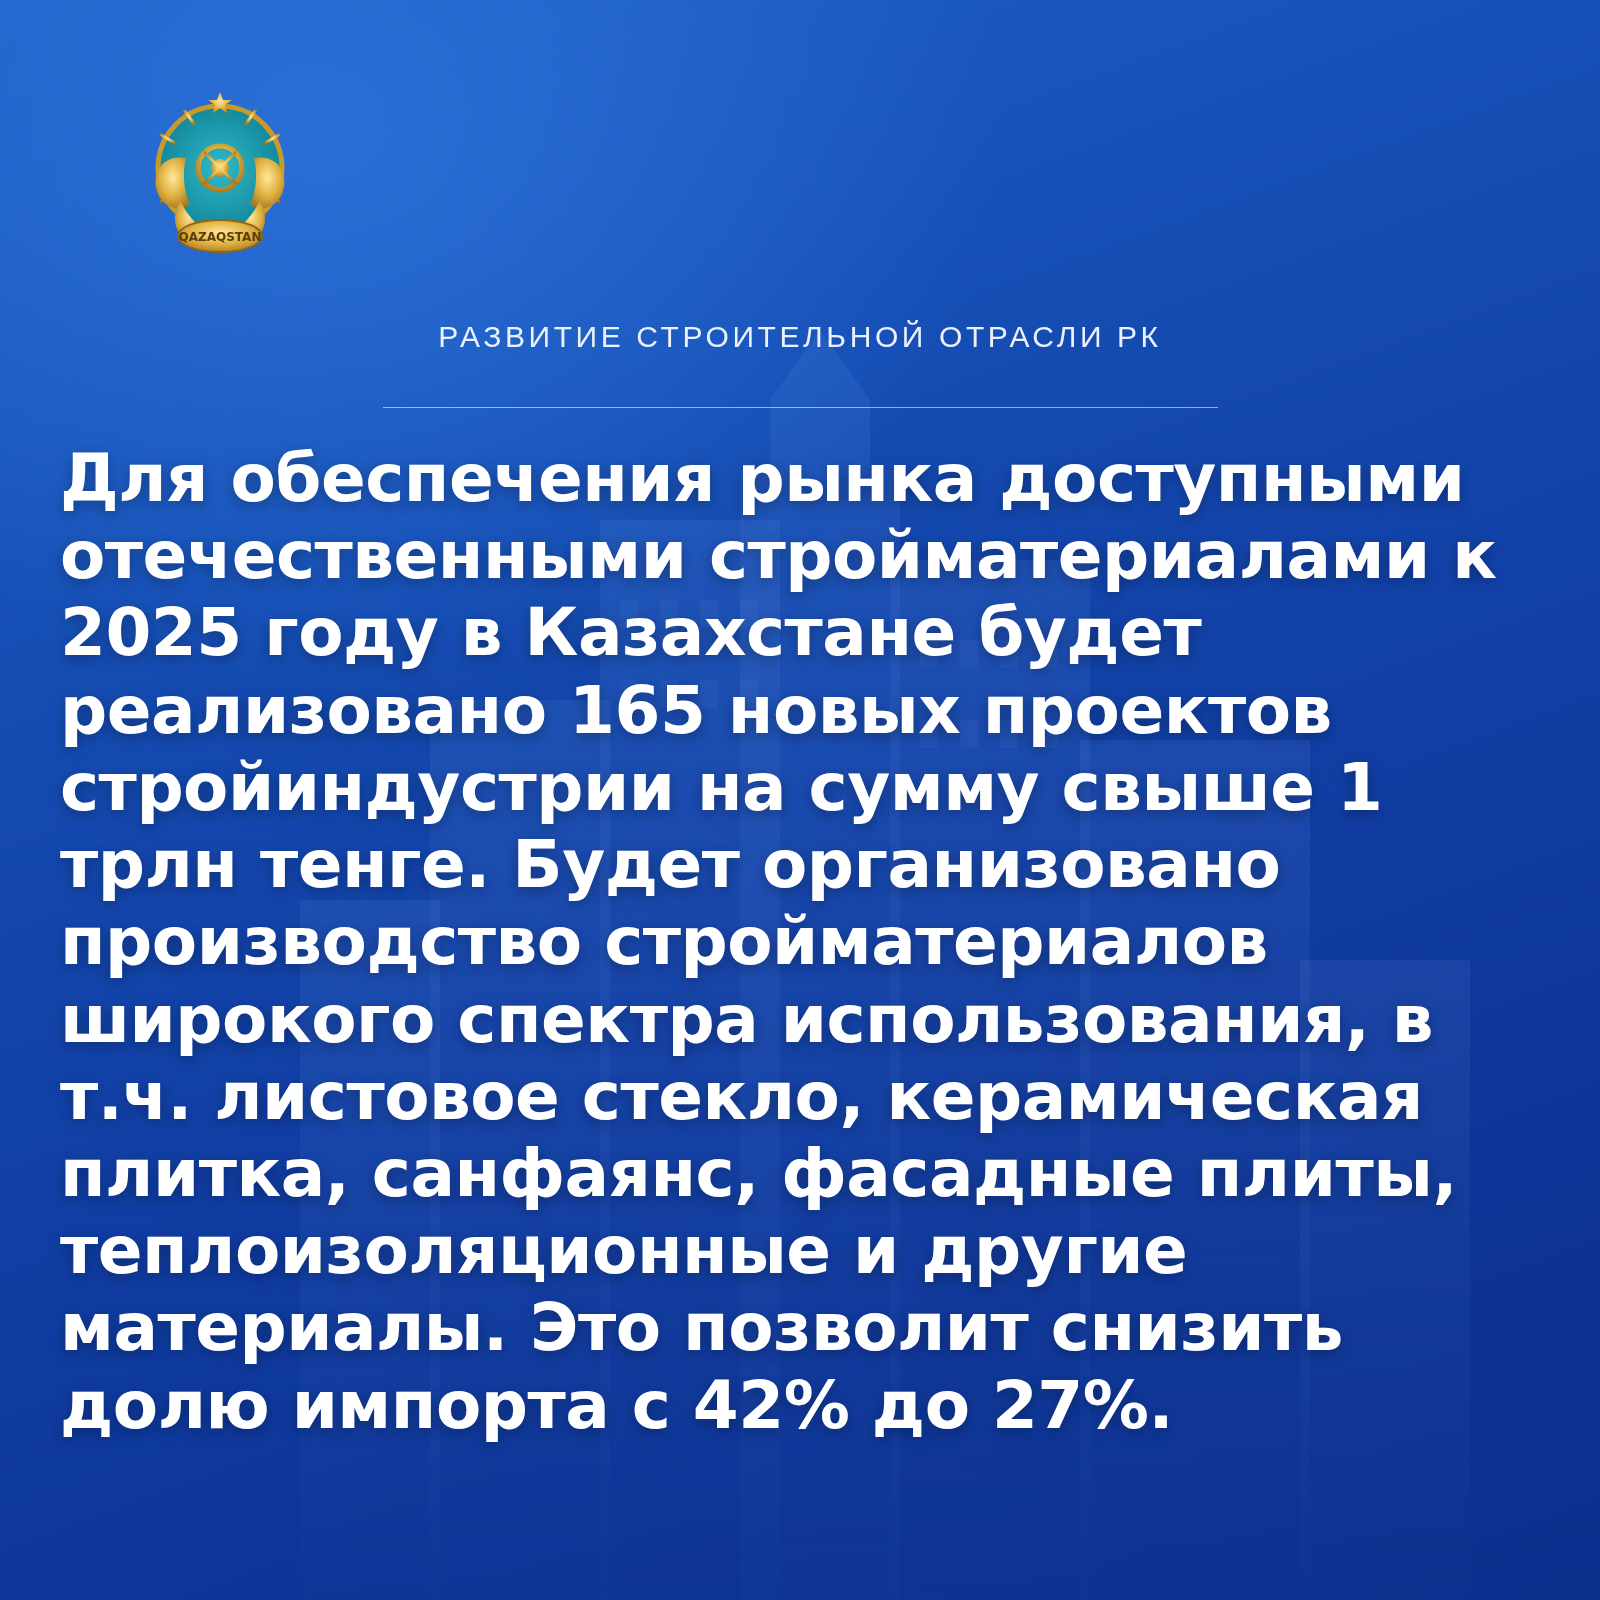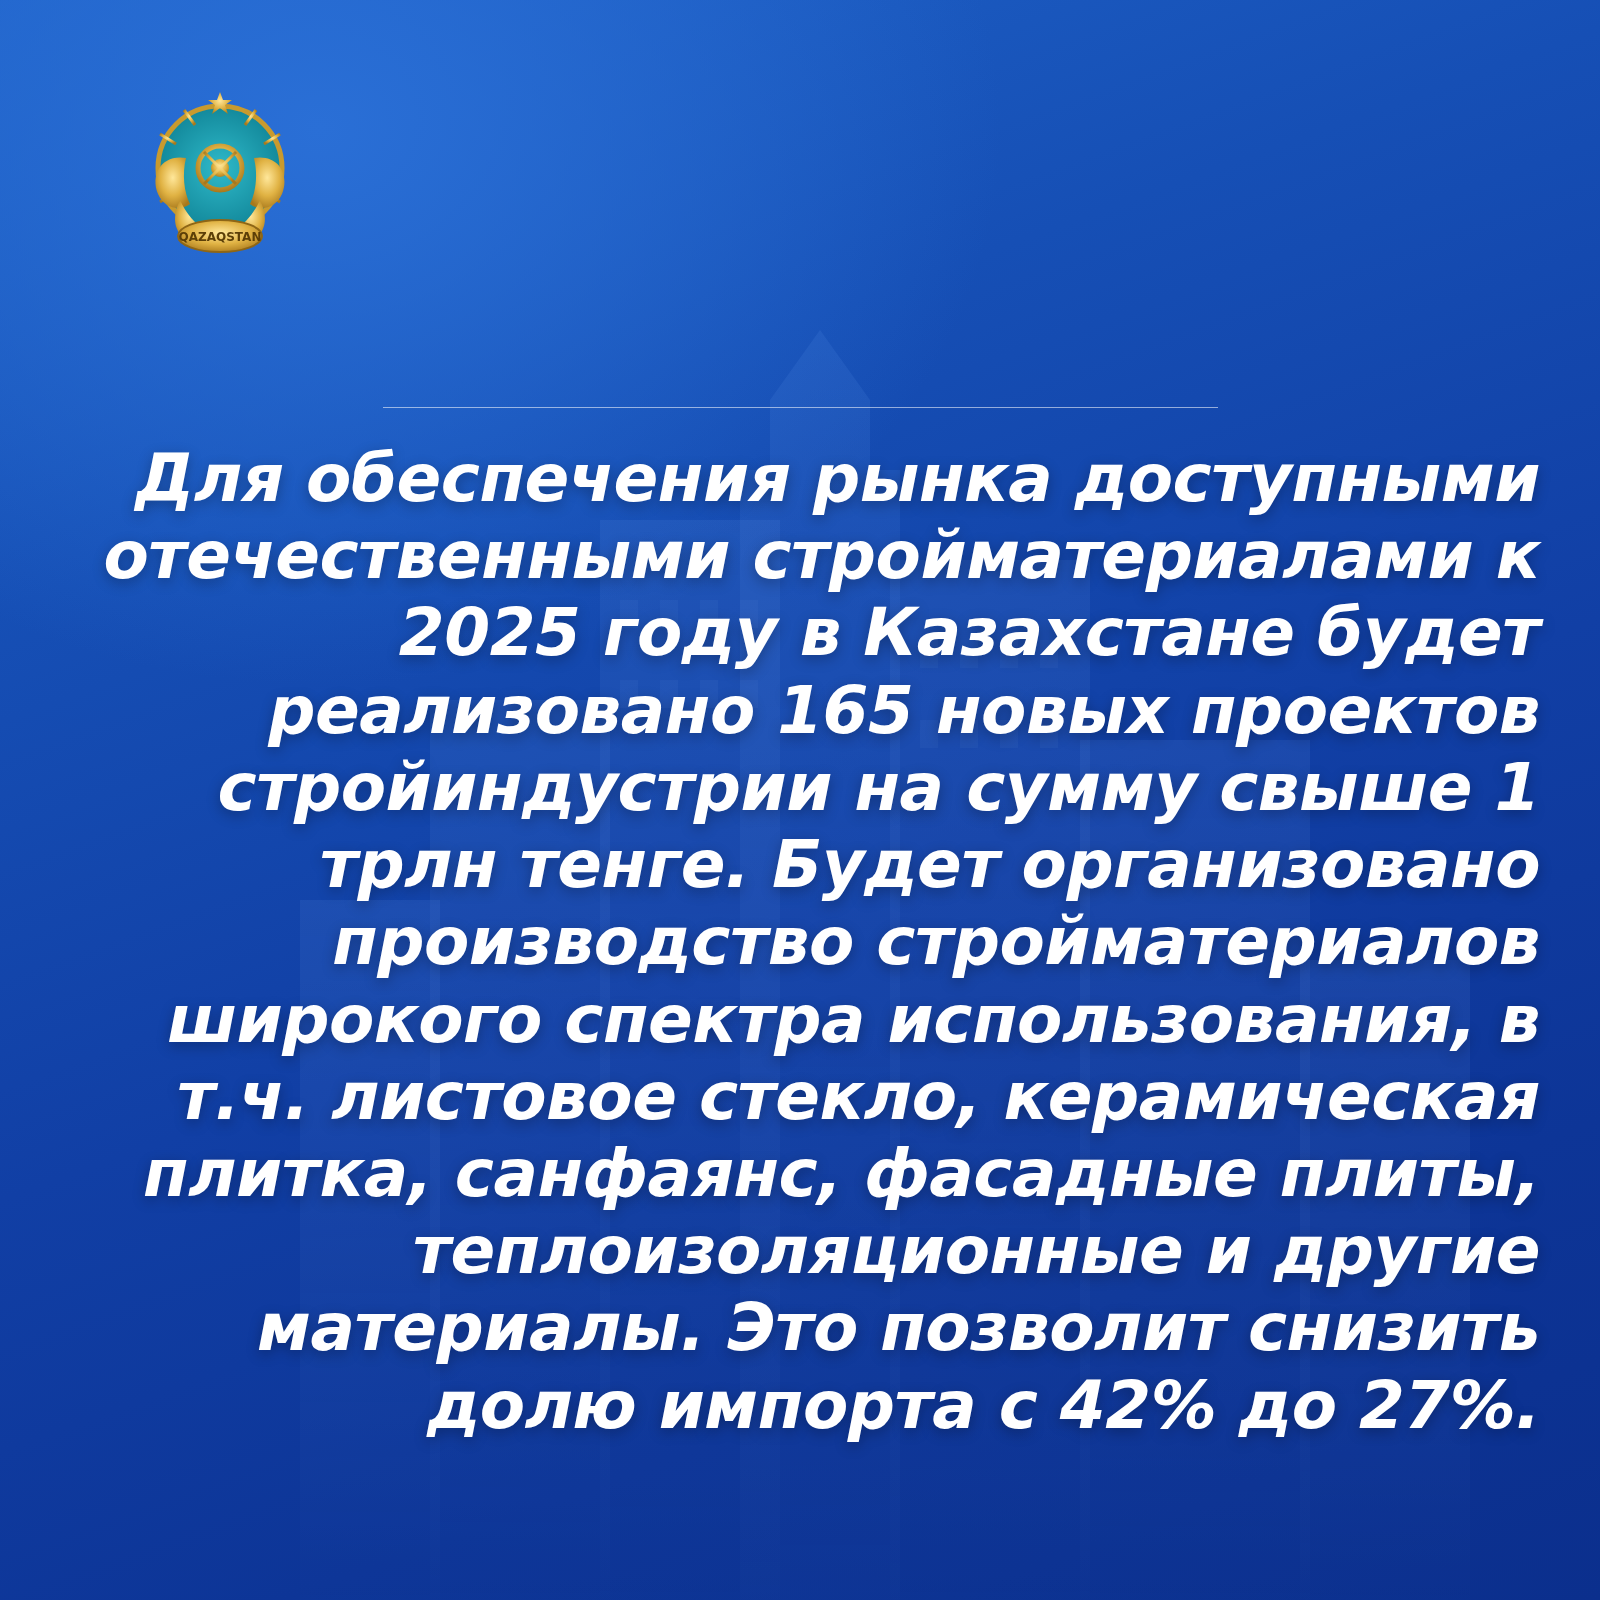--- a/index.html
+++ b/index.html
@@ -72,30 +72,29 @@
     height: 1px;
     background: rgba(255,255,255,0.55);
   }
 
   
   .body-text {
     position: absolute;
     top: 440px;
     left: 60px;
     width: 1480px;
-    text-align: right;
+    text-align: left;
     color: #ffffff;
     font-family: "DejaVu Sans", sans-serif;
     font-weight: bold;
     font-size: 66px;
     line-height: 1.17;
     letter-spacing: -0.5px;
     text-shadow: 0 4px 14px rgba(0,0,0,0.28);
     white-space: pre-line;
-    font-style: italic;
   }
 </style>
 </head>
 <body>
 
 <div id="card">
 
   <svg class="bg-art" viewBox="0 0 1600 1600" preserveAspectRatio="none">
     <defs>
       <linearGradient id="bgFade" x1="0" y1="0" x2="0" y2="1">
@@ -180,17 +179,18 @@
       <path d="M120 112 C128 128 126 142 116 150 C108 156 98 152 96 142 C104 136 114 126 120 112 Z" fill="url(#gold)"></path>
 
       <ellipse cx="80" cy="148" rx="42" ry="16" fill="url(#gold)" stroke="#8e6616" stroke-width="2"></ellipse>
       <text x="80" y="153" text-anchor="middle" font-family="DejaVu Sans, sans-serif" font-size="12" font-weight="bold" fill="#5c3f08">QAZAQSTAN</text>
 
       <polygon points="80,4 83,12 92,12 85,17 88,26 80,20 72,26 75,17 68,12 77,12" fill="url(#gold)"></polygon>
     </svg>
 
   </div>
 
+  <div class="subtitle">РАЗВИТИЕ СТРОИТЕЛЬНОЙ ОТРАСЛИ РК</div>
   <div class="divider"></div>
 
   <div class="body-text">Для обеспечения рынка доступными отечественными стройматериалами к 2025 году в Казахстане будет реализовано 165 новых проектов стройиндустрии на сумму свыше 1 трлн тенге. Будет организовано производство стройматериалов широкого спектра использования, в т.ч. листовое стекло, керамическая плитка, санфаянс, фасадные плиты, теплоизоляционные и другие материалы. Это позволит снизить долю импорта с 42% до 27%.</div>
 
 </div>
 
 </body></html>

